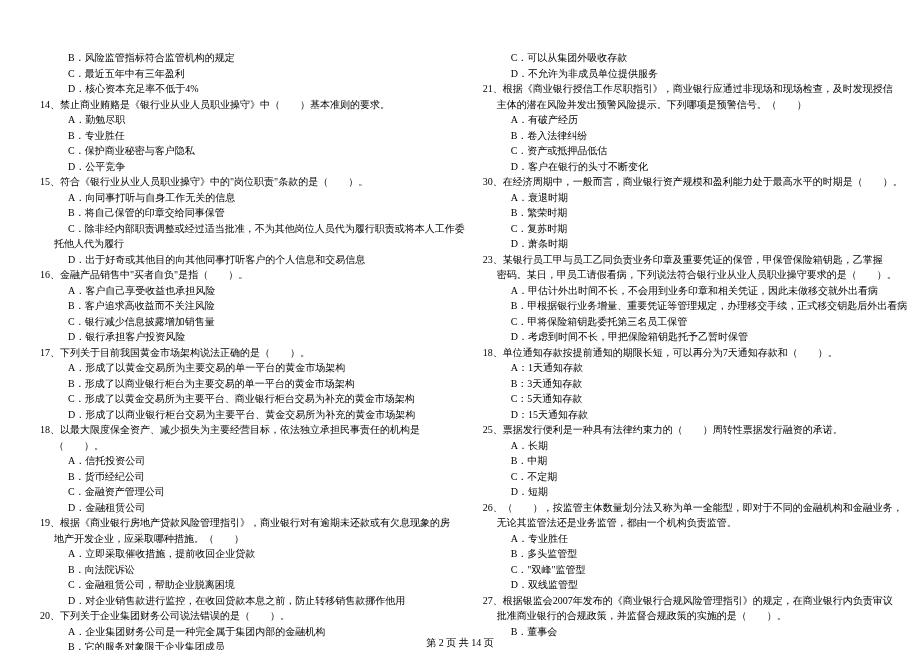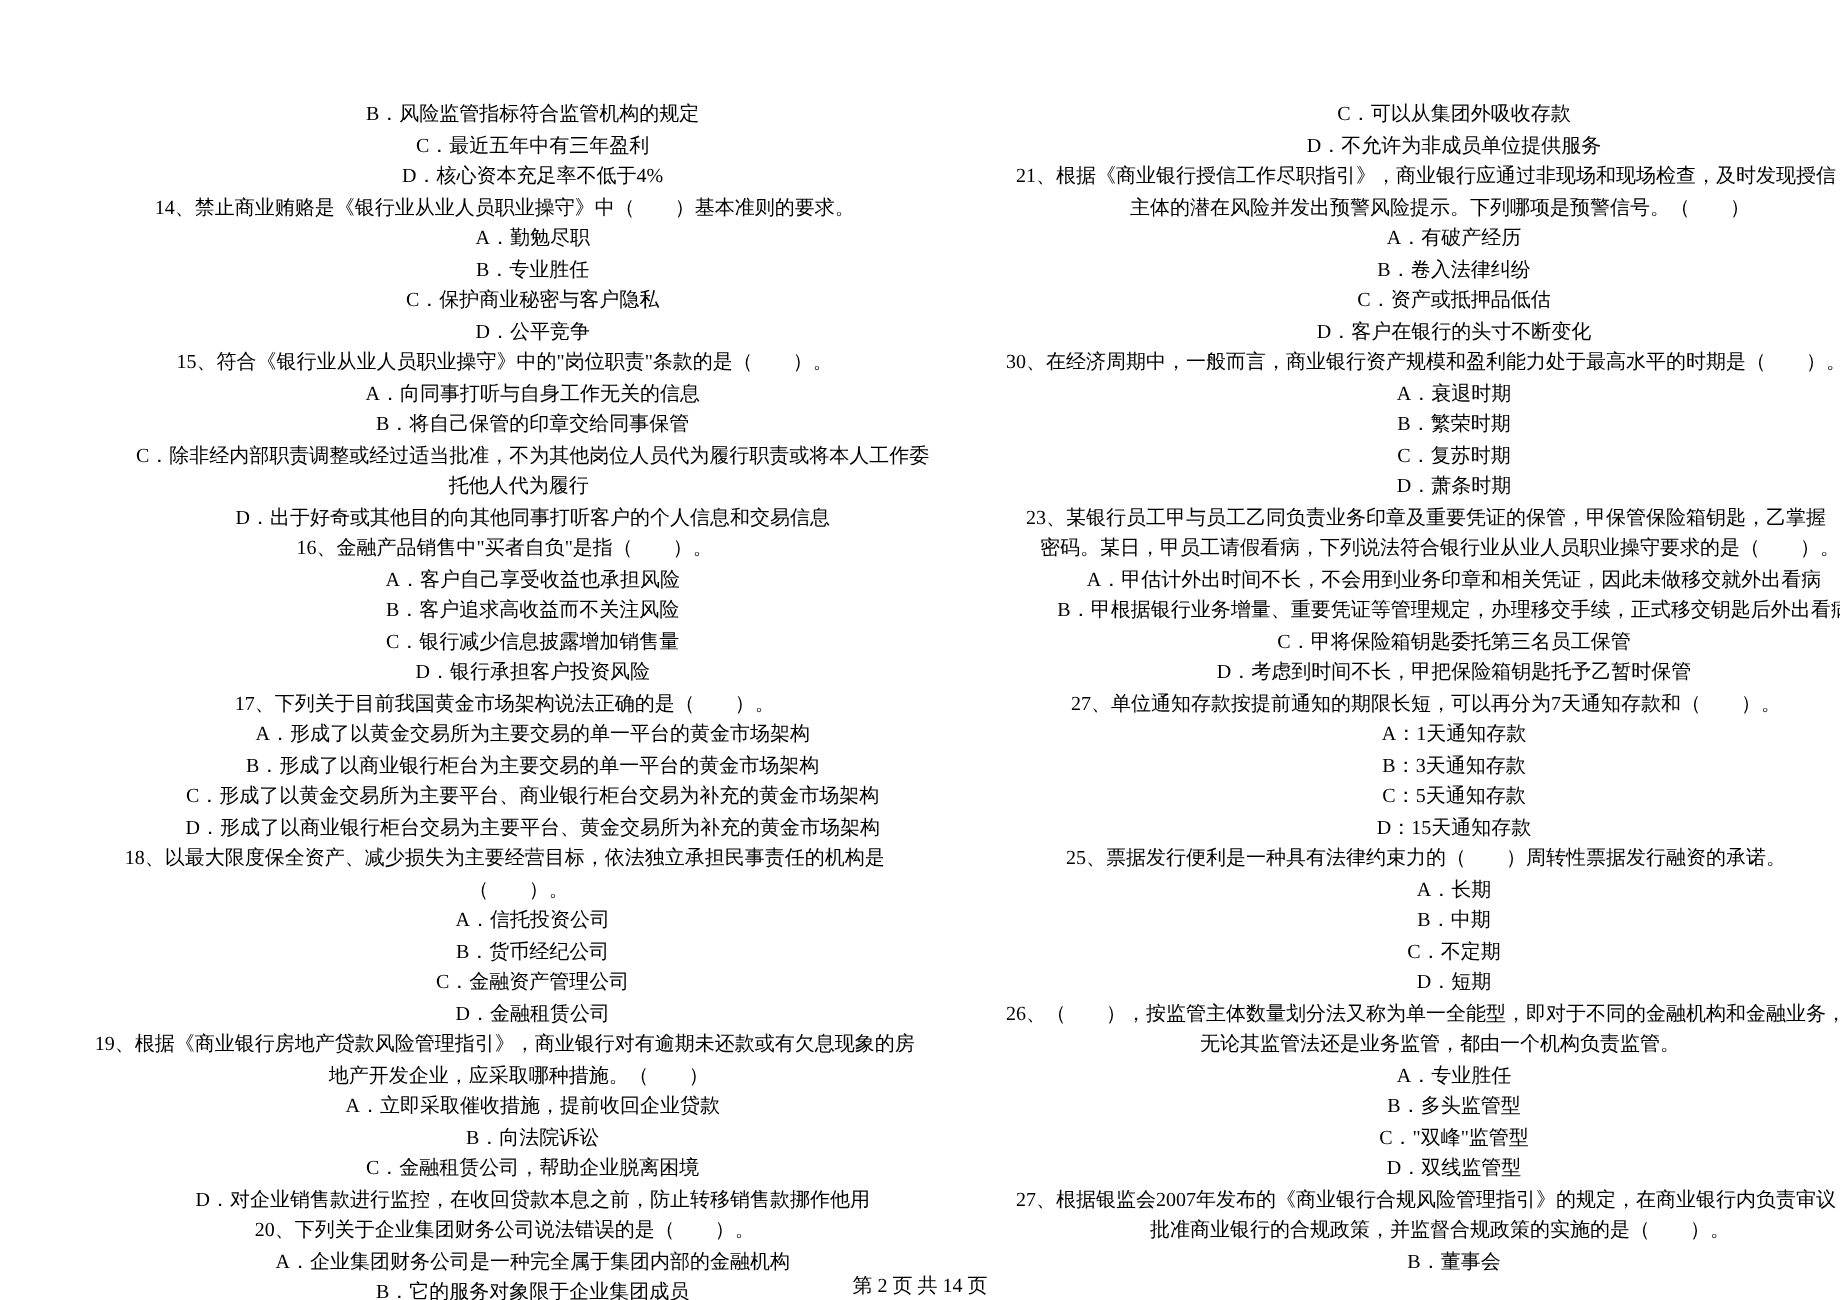--- a/index.html
+++ b/index.html
@@ -8,23 +8,22 @@
       height: 650px;
       background: #fff;
       font-family: "SimSun", "宋体", serif;
       font-size: 10px;
       color: #000;
       position: relative;
       padding: 50px 40px 30px 40px;
     }
     .columns {
       display: flex;
-      gap: 36px;
+      gap: 18px;
       height: 560px;
-      text-align: center;
     }
     .column {
       flex: 1;
       line-height: 1.55;
     }
     .line {
       white-space: nowrap;
       overflow: hidden;
     }
     .indent-opt {
@@ -103,21 +102,21 @@
       <div class="line indent-opt">A．衰退时期</div>
       <div class="line indent-opt">B．繁荣时期</div>
       <div class="line indent-opt">C．复苏时期</div>
       <div class="line indent-opt">D．萧条时期</div>
       <div class="line indent-q">23、某银行员工甲与员工乙同负责业务印章及重要凭证的保管，甲保管保险箱钥匙，乙掌握</div>
       <div class="line indent-cont">密码。某日，甲员工请假看病，下列说法符合银行业从业人员职业操守要求的是（　　）。</div>
       <div class="line indent-opt">A．甲估计外出时间不长，不会用到业务印章和相关凭证，因此未做移交就外出看病</div>
       <div class="line indent-opt">B．甲根据银行业务增量、重要凭证等管理规定，办理移交手续，正式移交钥匙后外出看病</div>
       <div class="line indent-opt">C．甲将保险箱钥匙委托第三名员工保管</div>
       <div class="line indent-opt">D．考虑到时间不长，甲把保险箱钥匙托予乙暂时保管</div>
-      <div class="line indent-q">27、单位通知存款按提前通知的期限长短，可以再分为7天通知存款和（　　）。</div>
+      <div class="line indent-q">18、单位通知存款按提前通知的期限长短，可以再分为7天通知存款和（　　）。</div>
       <div class="line indent-opt">A：1天通知存款</div>
       <div class="line indent-opt">B：3天通知存款</div>
       <div class="line indent-opt">C：5天通知存款</div>
       <div class="line indent-opt">D：15天通知存款</div>
       <div class="line indent-q">25、票据发行便利是一种具有法律约束力的（　　）周转性票据发行融资的承诺。</div>
       <div class="line indent-opt">A．长期</div>
       <div class="line indent-opt">B．中期</div>
       <div class="line indent-opt">C．不定期</div>
       <div class="line indent-opt">D．短期</div>
       <div class="line indent-q">26、（　　），按监管主体数量划分法又称为单一全能型，即对于不同的金融机构和金融业务，</div>

